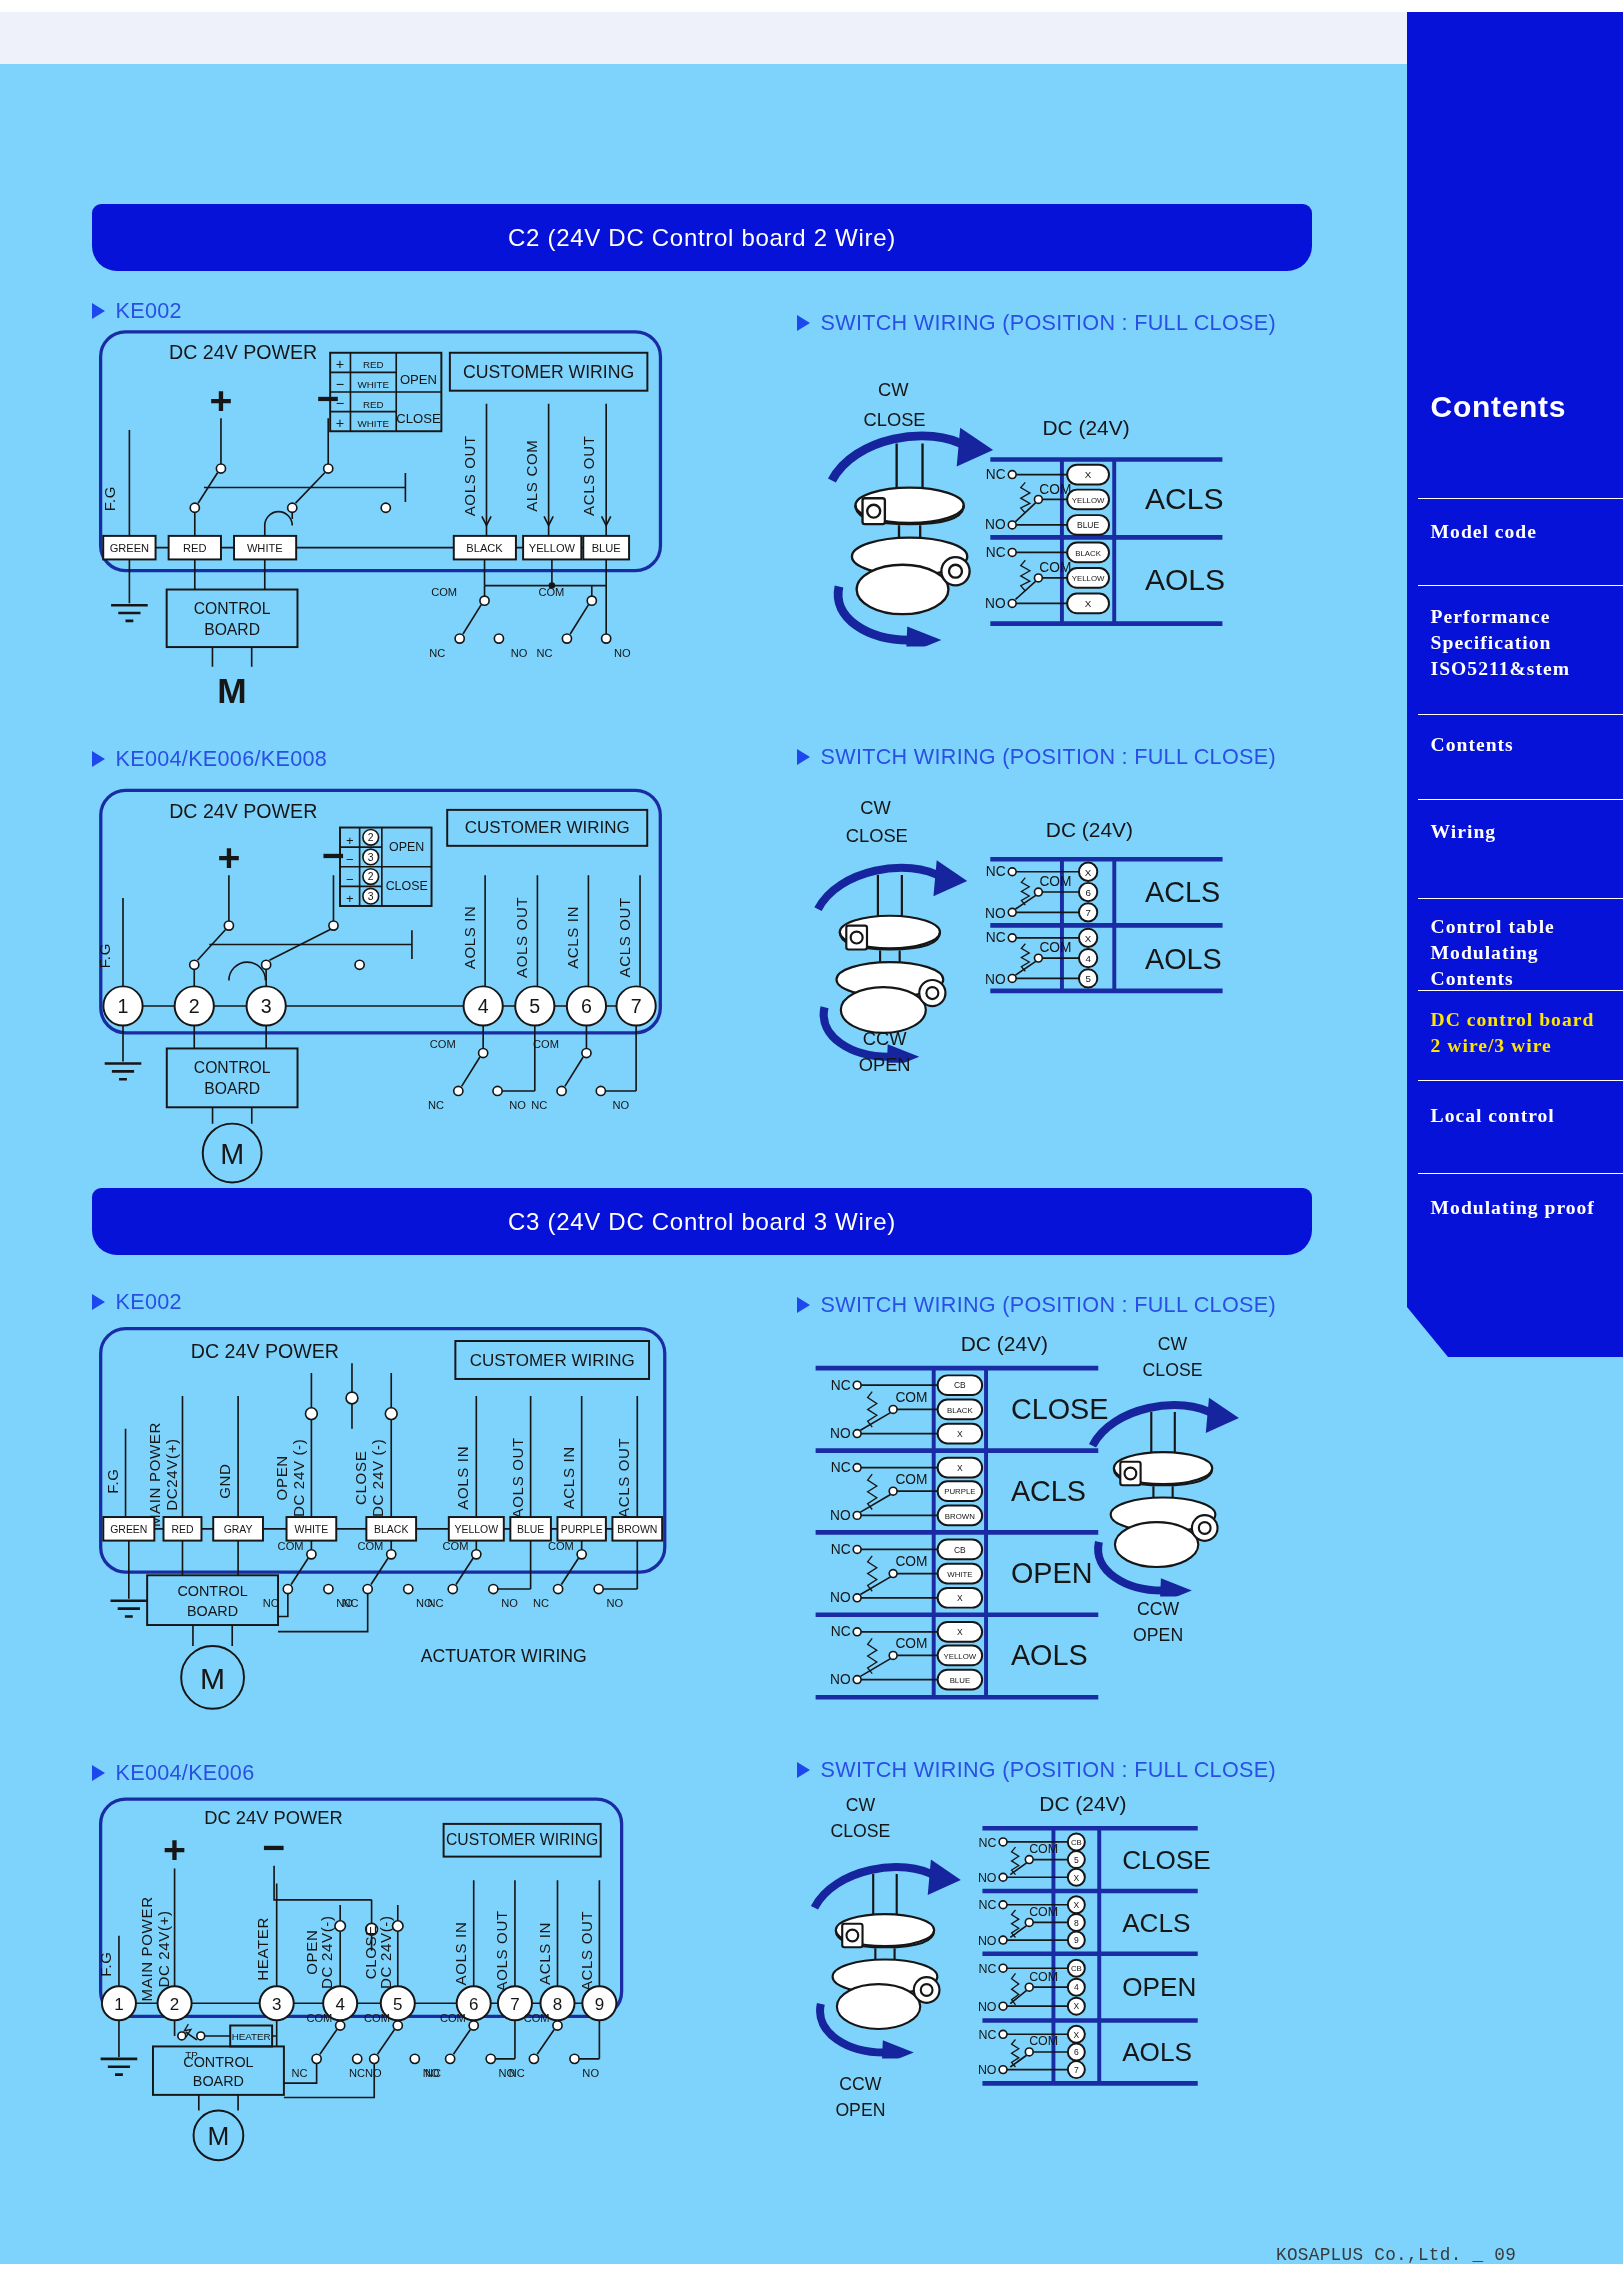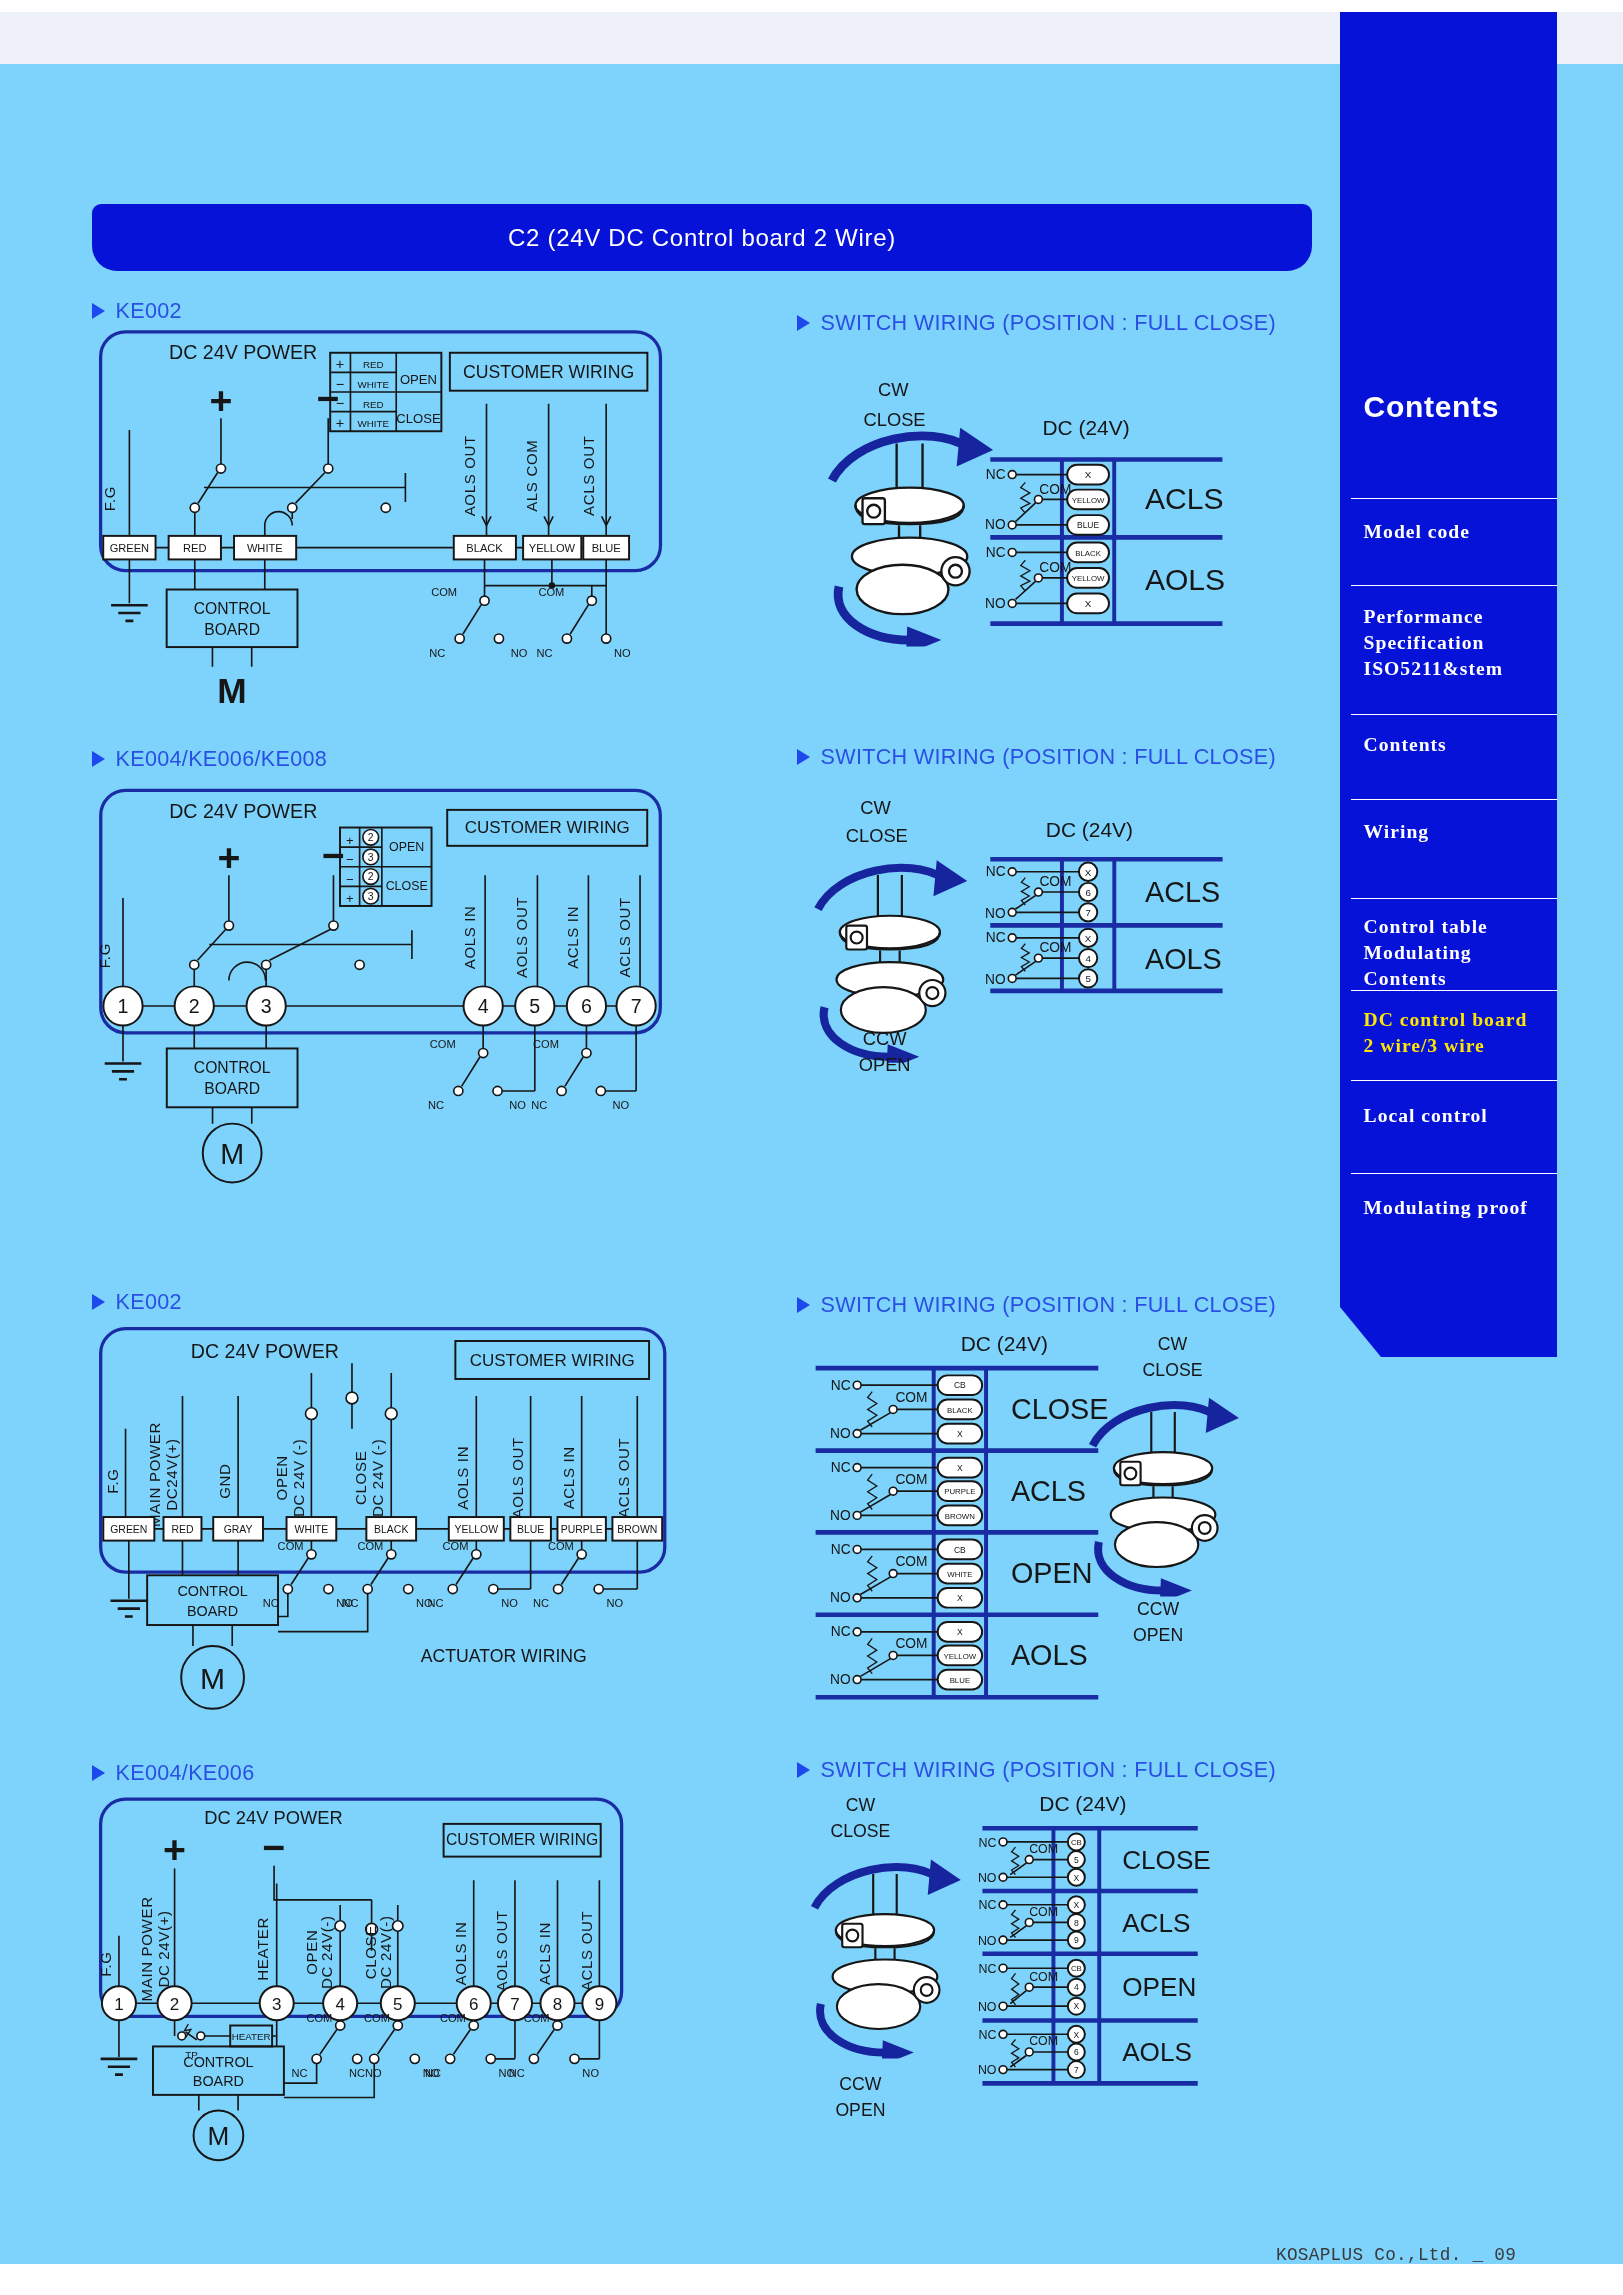--- a/index.html
+++ b/index.html
@@ -9,21 +9,21 @@
   .strip.top{top:0;height:52px;}
   .strip.bottom{top:2286px;height:9.8px;}
 
   .c-header{position:absolute;left:92px;width:1220px;height:67px;background:#0712d8;
     border-radius:9.2px 9.2px 25px 25px;color:#fff;display:flex;align-items:center;justify-content:center;
     font-size:24px;letter-spacing:0.7px;}
   .sec-label{position:absolute;display:flex;align-items:center;color:#2a4fe4;font-size:21.6px;letter-spacing:0.3px;}
   .tri{width:0;height:0;border-top:8.5px solid transparent;border-bottom:8.5px solid transparent;
     border-left:13px solid #1d48ee;display:inline-block;margin-right:10.5px;}
 
-  .sidebar{position:absolute;left:1340px;top:0;width:217px;height:1345px;background:#0712d8;color:#fff;
+  .sidebar{position:absolute;left:1407px;top:0;width:217px;height:1345px;background:#0712d8;color:#fff;
     clip-path:polygon(0 0,100% 0,100% 100%,41px 100%,0 calc(100% - 50px));}
   .sidebar h2{position:absolute;left:23.6px;top:378px;margin:0;font-size:30px;font-weight:700;letter-spacing:0.7px;}
   .sb-sep{position:absolute;left:10.5px;right:0;height:1.3px;background:#fff;border:0;margin:0;}
   .sb-item{position:absolute;left:23.6px;right:5.2px;font-size:19.6px;font-weight:700;letter-spacing:1px;line-height:26px;cursor:pointer;font-family:Liberation Serif, serif;}
   .sb-item.active{color:#ffe600;}
 
   .footer{position:absolute;left:1276px;top:2233px;width:262px;font-size:17.7px;color:#3a3a3a;letter-spacing:0.3px;font-family:Liberation Mono, monospace;}
 
   svg{position:absolute;overflow:visible;}
   svg text{font-family:"Liberation Sans",sans-serif;fill:#161616;}
@@ -354,20 +354,23 @@
         <text x="448" y="270" class="tm f15">X</text>
       <circle cx="448" cy="295" r="14" class="boxw"></circle>
         <text x="448" y="301" class="tm f15">4</text>
       <circle cx="448" cy="326" r="14" class="boxw"></circle>
         <text x="448" y="332" class="tm f15">5</text>
     </g>
     <text x="535" y="210" class="f44">ACLS</text>
     <text x="535" y="311" class="f44">AOLS</text>
   </svg>
 
+  <div class="c-header" style="top:1176px">
+    <span>C3 (24V DC Control board 3 Wire)</span>
+  </div>
 
   <div class="sec-label" style="left:92px;top:1277px">
     <i class="tri"></i>
     <span>KE002</span>
   </div>
   <div class="sec-label" style="left:797px;top:1280px">
     <i class="tri"></i>
     <span>SWITCH WIRING (POSITION : FULL CLOSE)</span>
   </div>
 

